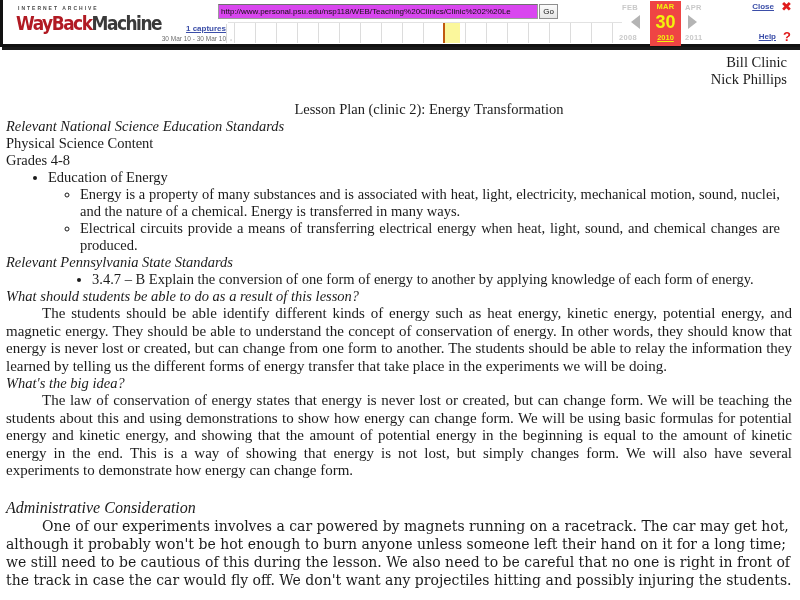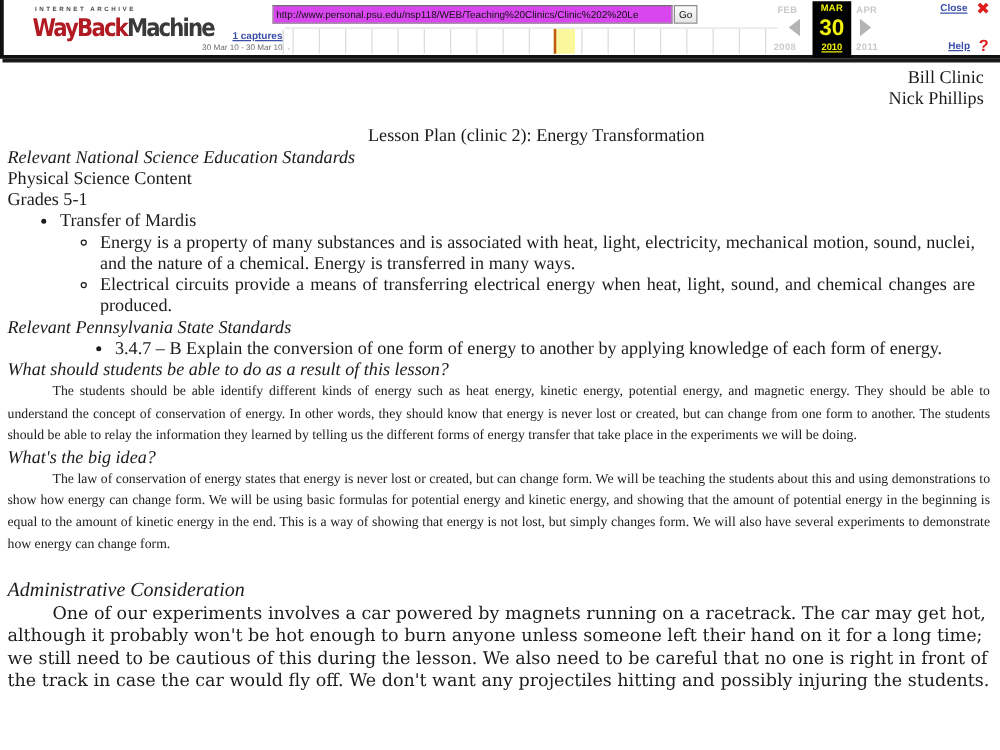--- a/index.html
+++ b/index.html
@@ -29,21 +29,21 @@
     content: "";
     position: absolute;
     left: 0; top: 0; bottom: 0;
     width: 3px;
     background: #111111;
   }
 
   
   .wm-logo-wrap {
     position: absolute;
-    left: 26px; top: 5px;
+    left: 16px; top: 5px;
     width: 106px; height: 34px;
   }
   .wm-ia-text {
     font-size: 5px;
     letter-spacing: 2.0px;
     color: #4a4a4a;
     font-weight: bold;
     line-height: 7px;
     padding-left: 2px;
     white-space: nowrap;
@@ -150,21 +150,21 @@
     left: 1px; bottom: 1px;
     font-size: 5px;
     color: #bdbdbd;
   }
 
   
   .wm-datebox {
     position: absolute;
     left: 650px; top: 1px;
     width: 31px; height: 45px;
-    background: #000000;
+    background: #ef4444;
     text-align: center;
     font-family: "Liberation Sans", sans-serif;
   }
   .wm-date-mon {
     font-size: 7.5px; font-weight: bold;
     color: #f2f20d; line-height: 10px; padding-top: 1px;
     letter-spacing: 0.3px;
   }
   .wm-date-day {
     font-size: 18px; font-weight: bold;
@@ -264,21 +264,21 @@
     font-style: italic;
     font-size: 16px;
     line-height: 19px;
     margin-top: 18px;
   }
   .plain-line {
     font-size: 14.5px;
     line-height: 17px;
   }
   .para {
-    font-size: 11px;
+    font-size: 15px;
     line-height: 17.5px;
     text-align: justify;
     text-indent: 36px;
     margin: 0;
   }
   .para-sans {
     font-family: "DejaVu Serif", serif;
     font-size: 14px;
     line-height: 18px;
     text-align: left;
@@ -378,24 +378,24 @@
 
   <div>
     <div class="authors">Bill Clinic</div>
     <div class="authors" style="padding-top:0">Nick Phillips</div>
   </div>
 
   <div class="doc-title">Lesson Plan (clinic 2): Energy Transformation</div>
 
   <div class="sec-head">Relevant National Science Education Standards</div>
   <div class="plain-line">Physical Science Content</div>
-  <div class="plain-line">Grades 5-1</div>
+  <div class="plain-line">Grades 4-8</div>
   <ul class="lvl1">
     <li>
-      <span>Transfer of Mardis</span>
+      <span>Education of Energy</span>
       <ul class="lvl2">
         <li>Energy is a property of many substances and is associated with heat, light, electricity, mechanical motion, sound, nuclei, and the nature of a chemical. Energy is transferred in many ways.</li>
         <li>Electrical circuits provide a means of transferring electrical energy when heat, light, sound, and chemical changes are produced.</li>
       </ul>
     </li>
   </ul>
 
   <div class="sec-head">Relevant Pennsylvania State Standards</div>
   <ul class="bullet-pa">
     <li>3.4.7 – B Explain the conversion of one form of energy to another by applying knowledge of each form of energy.</li>

